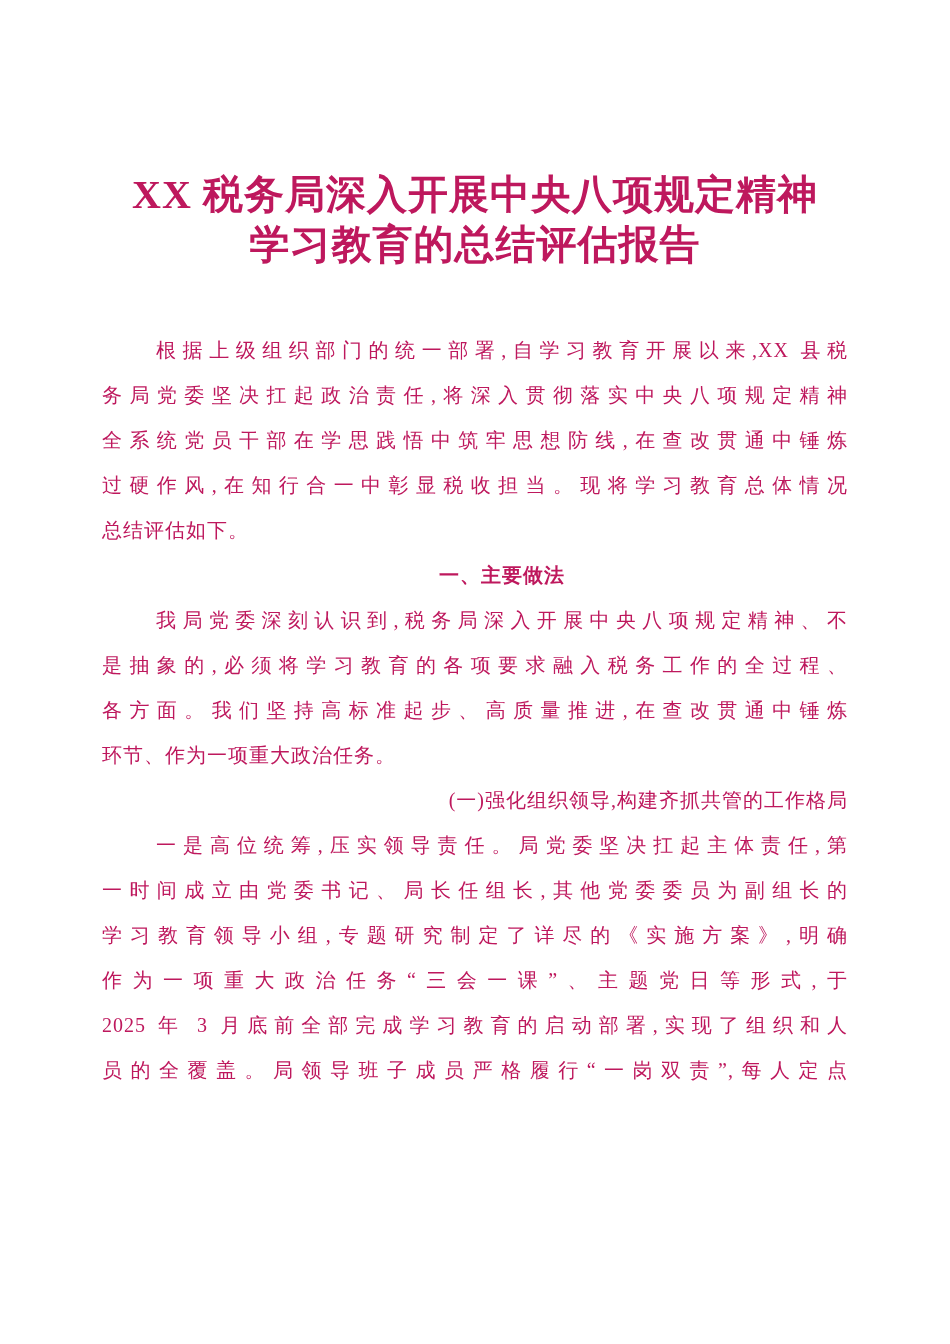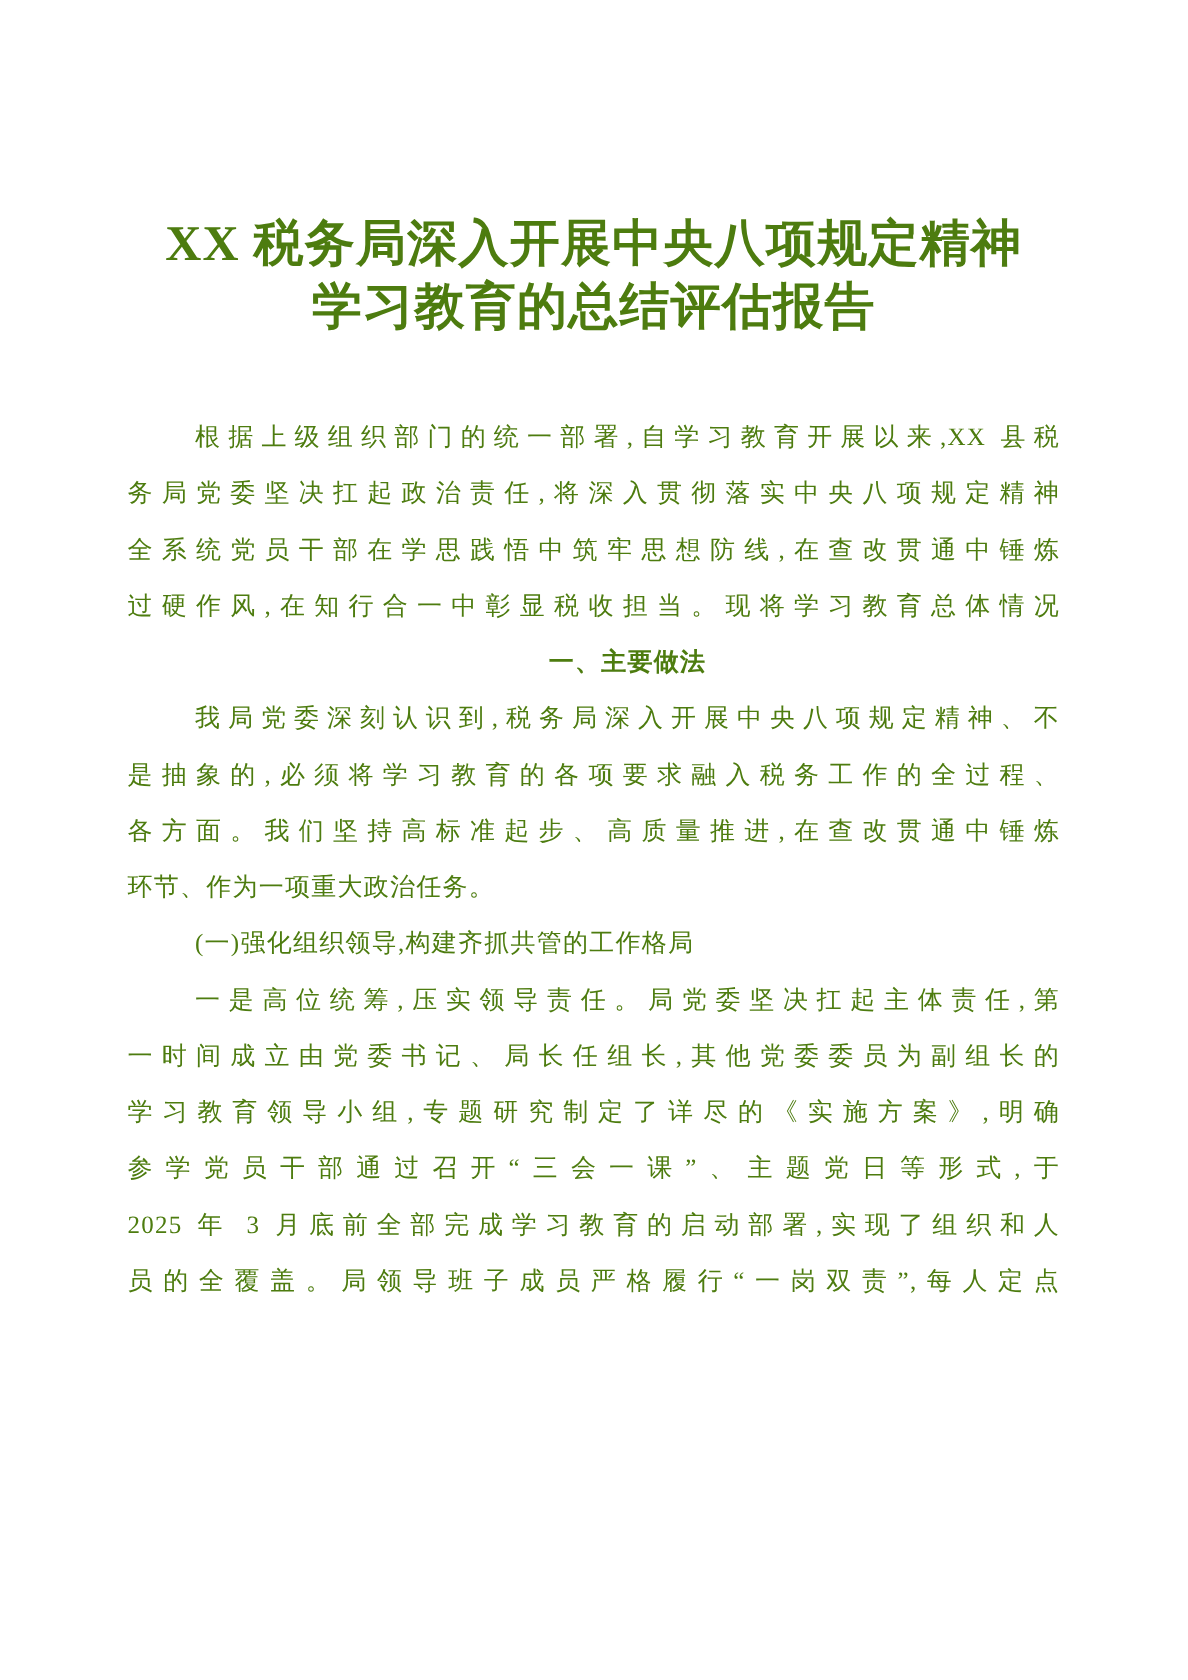--- a/index.html
+++ b/index.html
@@ -6,21 +6,21 @@
     margin: 0;
     padding: 0;
     background: #ffffff;
   }
   .page {
     position: relative;
     width: 950px;
     height: 1344px;
     background: #ffffff;
     overflow: hidden;
-    color: #4d7c0f;
+    color: #be185d;
     font-family: "Liberation Serif", "DejaVu Serif", serif;
   }
   .content {
     position: absolute;
     left: 102px;
     top: 170px;
     width: 746px;
   }
   .doc-title {
     margin: 0;
@@ -51,48 +51,49 @@
   .line.ind {
     text-indent: 54px;
   }
   .line.h1 {
     font-family: "Liberation Sans", "DejaVu Sans", sans-serif;
     font-weight: 700;
     text-align: center;
     text-align-last: auto;
   }
   .line.h2 {
-    text-align: left;
+    text-align: right;
     text-align-last: auto;
   }
 </style>
 </head>
 <body>
 
 <div class="page">
   <div class="content">
 
     <h1 class="doc-title">
       <span class="title-line">XX 税务局深入开展中央八项规定精神</span>
       <span class="title-line">学习教育的总结评估报告</span>
     </h1>
 
     <div class="body-text">
       <div class="line j ind">根据上级组织部门的统一部署,自学习教育开展以来,XX 县税</div>
       <div class="line j">务局党委坚决扛起政治责任,将深入贯彻落实中央八项规定精神</div>
       <div class="line j">全系统党员干部在学思践悟中筑牢思想防线,在查改贯通中锤炼</div>
       <div class="line j">过硬作风,在知行合一中彰显税收担当。现将学习教育总体情况</div>
+      <div class="line">总结评估如下。</div>
       <div class="line h1 ind">一、主要做法</div>
       <div class="line j ind">我局党委深刻认识到,税务局深入开展中央八项规定精神、不</div>
       <div class="line j">是抽象的,必须将学习教育的各项要求融入税务工作的全过程、</div>
       <div class="line j">各方面。我们坚持高标准起步、高质量推进,在查改贯通中锤炼</div>
       <div class="line">环节、作为一项重大政治任务。</div>
       <div class="line h2 ind">(一)强化组织领导,构建齐抓共管的工作格局</div>
       <div class="line j ind">一是高位统筹,压实领导责任。局党委坚决扛起主体责任,第</div>
       <div class="line j">一时间成立由党委书记、局长任组长,其他党委委员为副组长的</div>
       <div class="line j">学习教育领导小组,专题研究制定了详尽的《实施方案》,明确</div>
-      <div class="line j">参学党员干部通过召开“三会一课”、主题党日等形式,于</div>
+      <div class="line j">作为一项重大政治任务“三会一课”、主题党日等形式,于</div>
       <div class="line j">2025 年 3 月底前全部完成学习教育的启动部署,实现了组织和人</div>
       <div class="line j">员的全覆盖。局领导班子成员严格履行“一岗双责”,每人定点</div>
     </div>
 
   </div>
 </div>
 
 </body></html>

